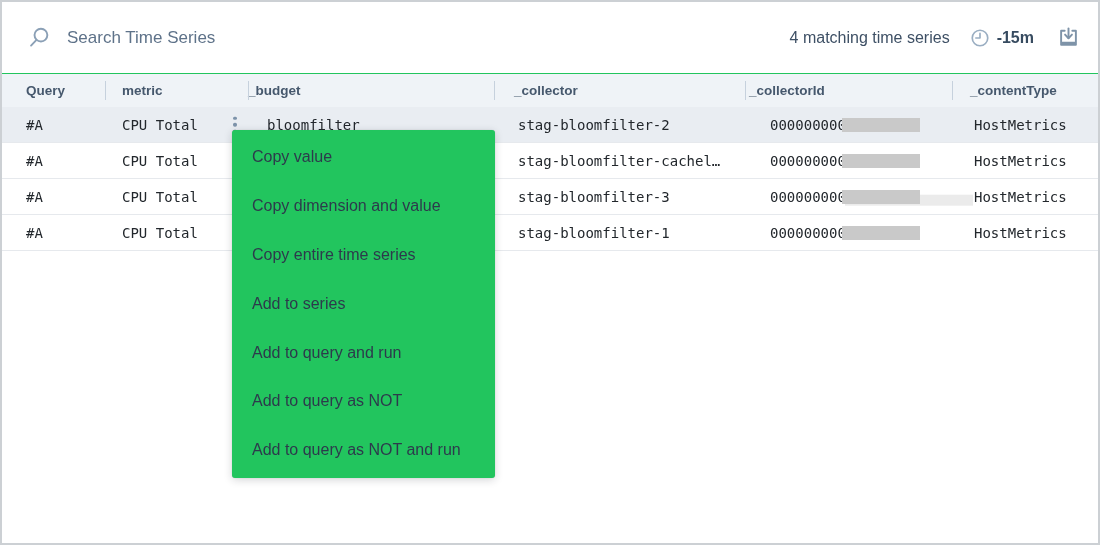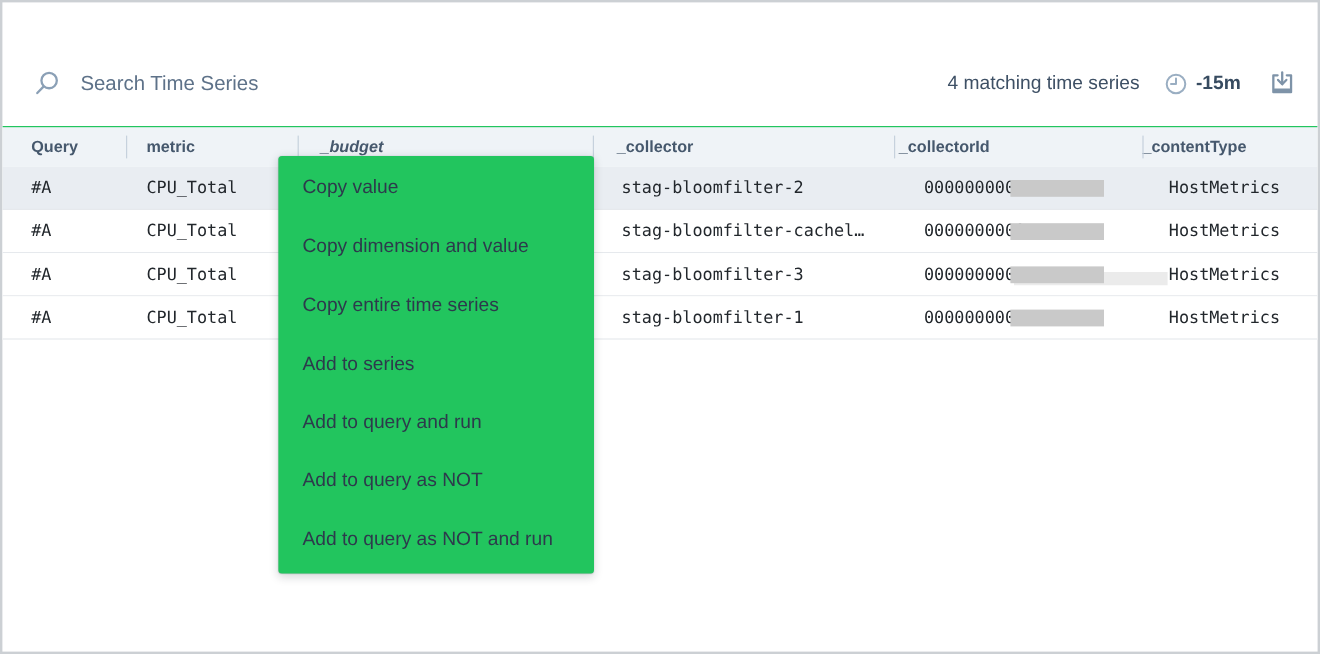--- a/index.html
+++ b/index.html
@@ -2,41 +2,41 @@
 <html><head>
 <meta charset="utf-8">
 <style>
   html,body{margin:0;padding:0;background:#ffffff;}
   .app{
     position:relative;width:1100px;height:545px;box-sizing:border-box;
     border:2px solid #ccd0d4;background:#fff;overflow:hidden;
     font-family:"Liberation Sans",sans-serif;
   }
   
-  .topbar{height:71px;display:flex;align-items:center;box-sizing:border-box;padding:0 18px 0 26px;margin-top:32px;}
+  .topbar{height:71px;display:flex;align-items:center;box-sizing:border-box;padding:0 18px 0 26px;}
   .search-wrap{display:flex;align-items:center;gap:14px;flex:1;min-width:0;}
   .icon{display:inline-flex;align-items:center;justify-content:center;}
   .search-icon{color:#8ba0b6;width:23px;height:23px;}
   .search-input{border:none;outline:none;flex:1;font-size:17px;color:#33465c;font-family:inherit;background:transparent;}
   .search-input::placeholder{color:#5e7289;opacity:1;}
   .top-right{display:flex;align-items:center;gap:20px;flex:0 0 auto;}
   .count{font-size:16px;color:#3e5065;white-space:nowrap;}
   .time-range{display:flex;align-items:center;gap:7px;cursor:pointer;}
   .clock-icon{color:#9aaec2;width:20px;height:20px;}
   .time-label{font-size:16px;font-weight:700;color:#374b60;text-align:right;}
   .download-btn{color:#7e93a8;width:23px;height:23px;cursor:pointer;margin-left:3px;background:none;border:none;padding:0;}
   
   .thead{display:flex;height:33px;background:#eff3f7;border-top:1px solid #22c55e;}
   .hcell{box-sizing:border-box;position:relative;display:flex;align-items:center;
          font-size:13.5px;font-weight:700;color:#46586d;}
   .hcell:not(:first-child)::before{content:"";position:absolute;left:0;top:7px;height:19px;width:1px;background:#c6d1dd;}
   .c1{flex:0 0 103px;} .c2{flex:0 0 143px;} .c3{flex:0 0 246px;}
   .c4{flex:0 0 251px;} .c5{flex:0 0 207px;} .c6{flex:1;}
-  .hcell.c1{padding-left:24px;} .hcell.c2{padding-left:17px;} .hcell.c3{padding-left:19px;font-style:italic;}
-  .hcell.c4{padding-left:20px;} .hcell.c5{padding-left:4px;} .hcell.c6{}
+  .hcell.c1{padding-left:24px;} .hcell.c2{padding-left:17px;} .hcell.c3{}
+  .hcell.c4{padding-left:20px;} .hcell.c5{padding-left:4px;} .hcell.c6{padding-left:18px;}
   .row{display:flex;height:35px;align-items:center;border-bottom:1px solid #e6e9ed;position:relative;background:#fff;cursor:pointer;}
   .row.selected{background:#e9edf2;}
   .cell{box-sizing:border-box;font-family:"DejaVu Sans Mono",monospace;font-size:14px;color:#22272c;
         white-space:nowrap;overflow:hidden;}
   .cell.c1{padding-left:24px;} .cell.c2{padding-left:17px;} .cell.c3{padding-left:19px;}
   .cell.c4{padding-left:24px;} .cell.c5{padding-left:25px;} .cell.c6{padding-left:22px;}
   .kebab{position:absolute;left:229px;top:50%;transform:translateY(-50%);
          display:flex;flex-direction:column;gap:3px;cursor:pointer;padding:2px;}
   .kebab i{width:3.5px;height:3.5px;border-radius:50%;background:#7d93aa;display:block;}
   .redaction{position:absolute;left:840px;top:50%;transform:translateY(-50%);

